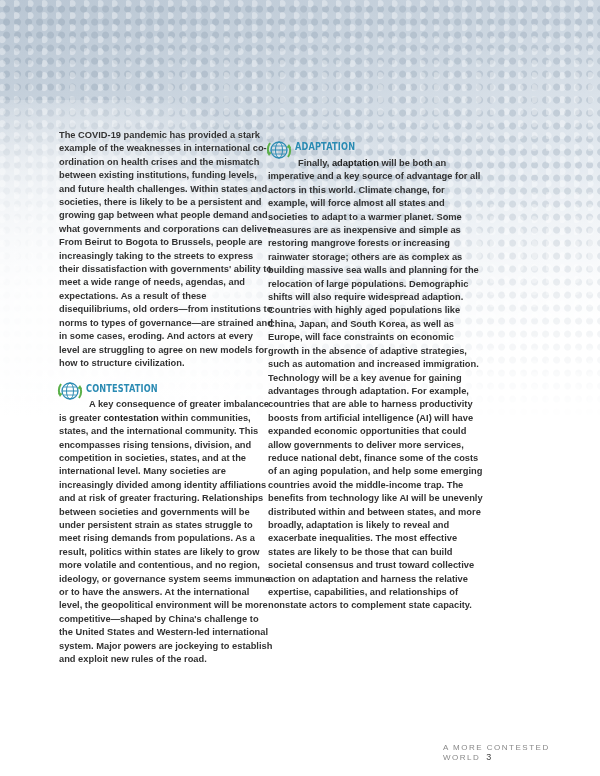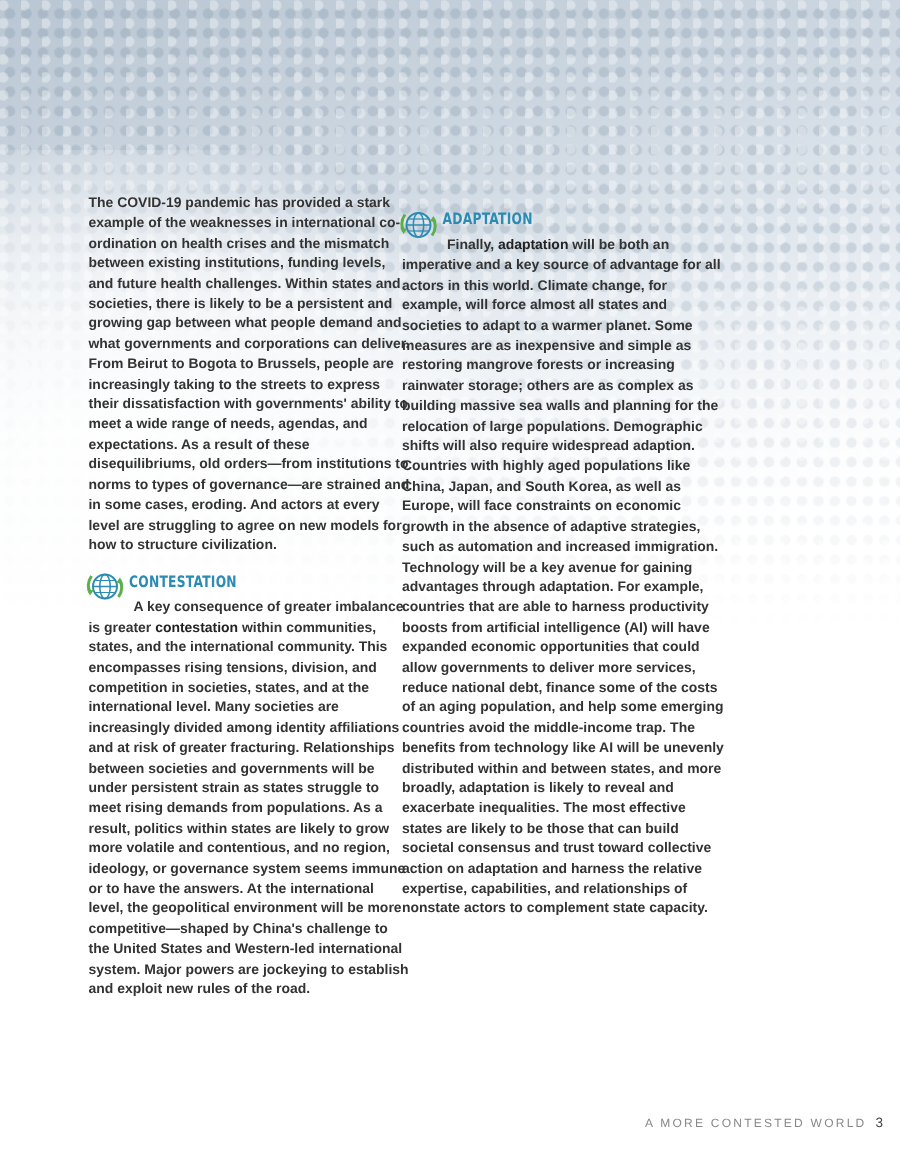--- a/index.html
+++ b/index.html
@@ -33,21 +33,21 @@
   }
   .heading .icon { width: 26px; height: 24px; margin-right: 3px; margin-left: -2px; }
   .heading .title {
     font-family: "DejaVu Sans", sans-serif; font-weight: bold;
     font-size: 10.5px; letter-spacing: 0.2px; color: #2b8bb3;
     transform: scaleX(0.78); transform-origin: left center; margin-top: -6px;
   }
   .indent-line { padding-left: 30px; margin-top: -4px; }
   b { color: #222; }
   .footer {
-    position: absolute; top: 743px; left: 430px;
+    position: absolute; top: 743px; left: 443px;
     font-size: 8px; letter-spacing: 1.5px; color: #888;
   }
   .footer .num { color: #444; font-size: 9px; margin-left: 6px; letter-spacing: 0; }
 </style>
 </head>
 <body>
 
 <div class="hero"></div>
 <div class="hero-fade-left"></div>
 

